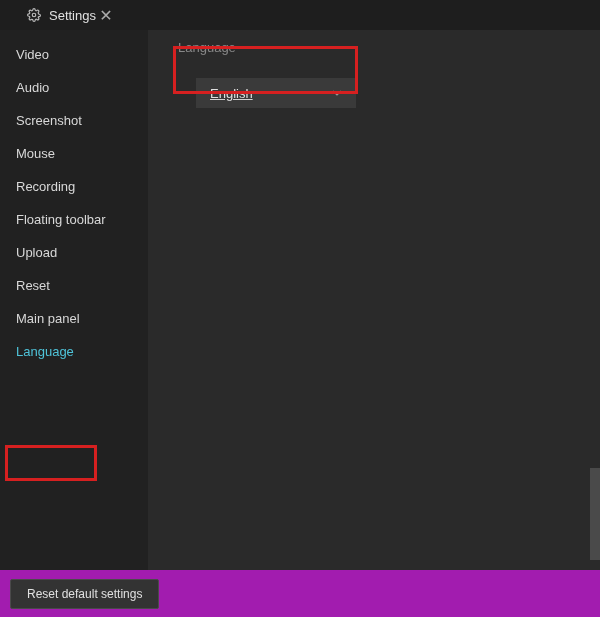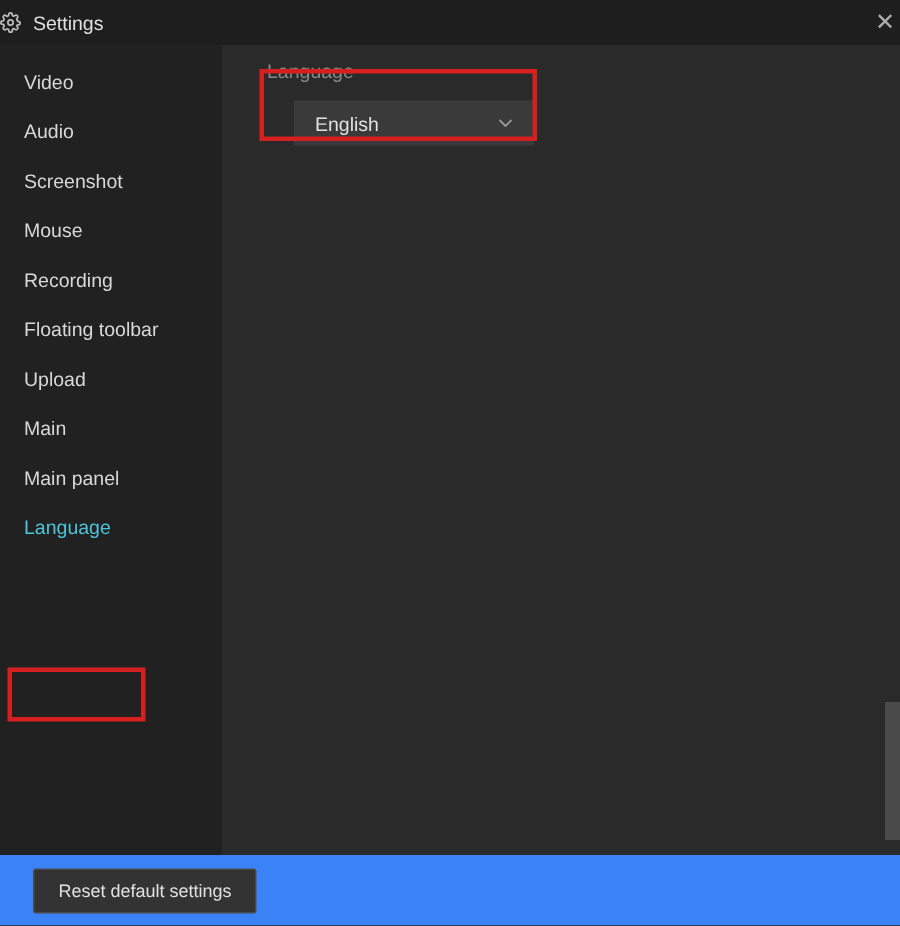--- a/index.html
+++ b/index.html
@@ -14,22 +14,22 @@
       background: #2a2a2a;
       color: #d0d0d0;
       overflow: hidden;
       position: relative;
     }
     .titlebar {
       height: 30px;
       background: #1e1e1e;
       display: flex;
       align-items: center;
-      padding: 0 0;
-      justify-content: space-between;
+      padding: 0 27px;
+      justify-content: flex-start;
     }
     .titlebar-left {
       display: flex;
       align-items: center;
       gap: 8px;
     }
     .gear-icon svg {
       display: block;
     }
     .title-text {
@@ -73,21 +73,22 @@
     }
     .section-label {
       font-size: 13px;
       color: #888;
       margin-bottom: 12px;
       margin-left: 10px;
     }
     .dropdown-wrap {
       position: relative;
       margin-left: 28px;
-      margin-top: 12px;
+      margin-top: 23px;
+      text-decoration: underline;
     }
     .dropdown {
       width: 160px;
       height: 30px;
       background: #3a3a3a;
       border: none;
       color: #e0e0e0;
       font-size: 13px;
       padding: 0 14px;
       display: flex;
@@ -97,25 +98,25 @@
     }
     .chevron {
       color: #999;
     }
     .footer {
       position: absolute;
       bottom: 0;
       left: 0;
       right: 0;
       height: 47px;
-      background: #3b82f6;
+      background: #a21caf;
       display: flex;
       justify-content: space-between;
       align-items: center;
-      padding: 0 22px;
+      padding: 0 10px;
     }
     .btn {
       height: 30px;
       padding: 0 16px;
       background: #333;
       border: 1px solid #4a4a4a;
       color: #e0e0e0;
       font-size: 12px;
       cursor: pointer;
       border-radius: 2px;
@@ -174,21 +175,21 @@
 
 <div class="body-area">
   <div class="sidebar">
     <div class="sidebar-item"><span>Video</span></div>
     <div class="sidebar-item"><span>Audio</span></div>
     <div class="sidebar-item"><span>Screenshot</span></div>
     <div class="sidebar-item"><span>Mouse</span></div>
     <div class="sidebar-item"><span>Recording</span></div>
     <div class="sidebar-item"><span>Floating toolbar</span></div>
     <div class="sidebar-item"><span>Upload</span></div>
-    <div class="sidebar-item"><span>Main</span></div>
+    <div class="sidebar-item"><span>Reset</span></div>
     <div class="sidebar-item"><span>Main panel</span></div>
     <div class="sidebar-item active"><span>Language</span></div>
   </div>
 
   <div class="main-panel">
     <div class="section-label">Language</div>
     <div class="dropdown-wrap">
       <div class="dropdown">
         <span>English</span>
         <span class="chevron">

